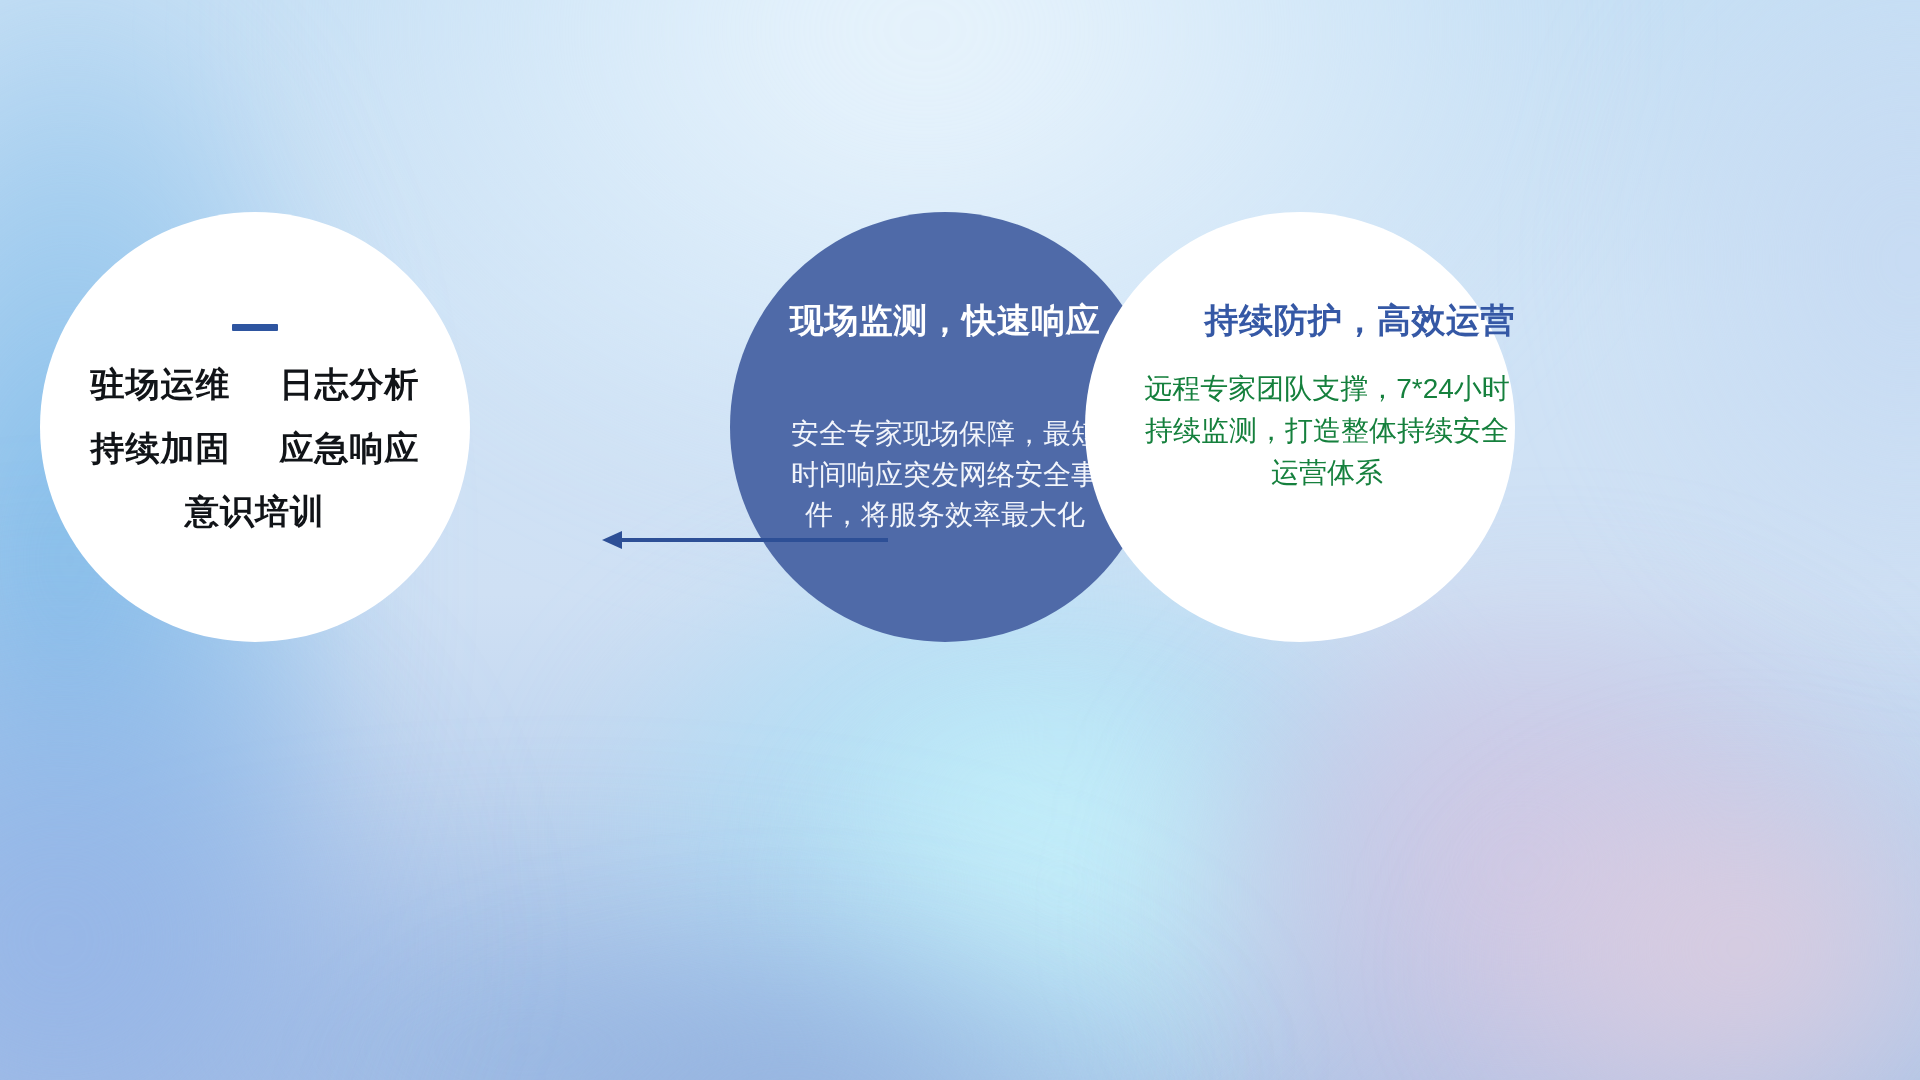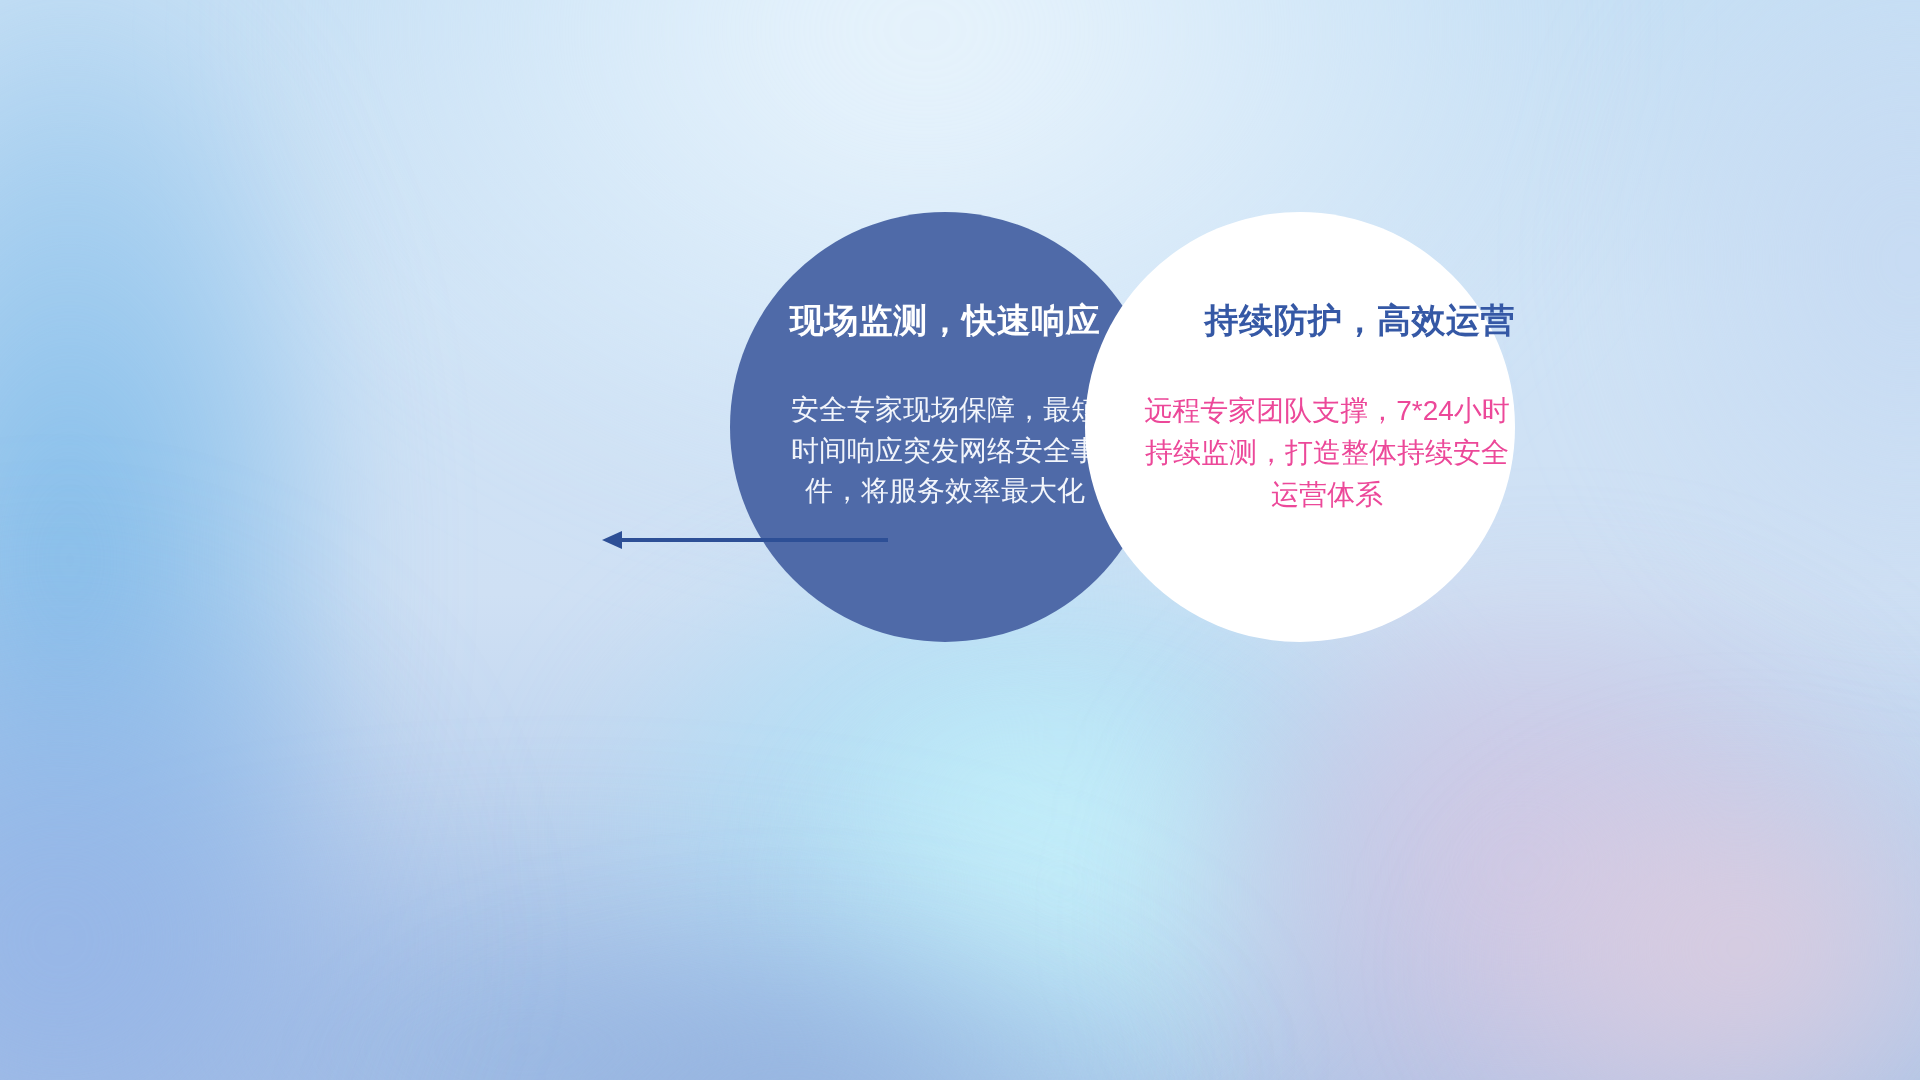--- a/index.html
+++ b/index.html
@@ -119,23 +119,23 @@
     font-weight:400;
   }
 
   
   .right-head {
     margin-top:86px;
     font-size:34px; font-weight:bold; color:#3558a5;
     white-space:nowrap; letter-spacing:0.5px;
   }
   .right-body {
-    margin-top:46px;
+    margin-top:24px;
     width:376px; text-align:center;
-    font-size:28px; line-height:1.5; color:#ec4899;
+    font-size:28px; line-height:1.5; color:#15803d;
     font-weight:400;
   }
 
   
   .arrow-wrap {
     position:absolute; left:600px; top:520px; width:290px; height:40px; z-index:6;
   }
 </style>
 </head>
 <body>
@@ -147,22 +147,41 @@
   <div class="glow g-left-edge"></div>
   <div class="glow g-rightblue"></div>
   <div class="glow g-cyan"></div>
   <div class="glow g-cyan2"></div>
   <div class="glow g-lav"></div>
   <div class="glow g-lav2"></div>
   <div class="glow g-botblue"></div>
   <div class="glow g-botdark"></div>
   <div class="glow g-left-corner"></div>
 
+  <div class="circle circle-left">
+    <div class="dash" style="background: rgb(46, 85, 160);"></div>
 
-  <div class="circle circle-mid" style="background: rgb(79, 106, 168);">
+    <div class="left-line">
+      <span>驻场运维</span>
+      <span class="gap"></span>
+      <span>日志分析</span>
+    </div>
+
+    <div class="left-line">
+      <span>持续加固</span>
+      <span class="gap"></span>
+      <span>应急响应</span>
+    </div>
+
+    <div class="left-line">
+      <span>意识培训</span>
+    </div>
+  </div>
+
+  <div class="circle circle-mid" style="background: rgb(79, 106, 168); gap: 24px;">
     <div class="mid-head">现场监测，快速响应</div>
     <div class="mid-body">安全专家现场保障，最短时间响应突发网络安全事件，将服务效率最大化</div>
   </div>
 
   <div class="circle circle-right">
     <div class="right-head" style="color: rgb(53, 88, 165);">持续防护，高效运营</div>
     <div class="right-body">远程专家团队支撑，7*24小时持续监测，打造整体持续安全运营体系</div>
   </div>
 
   <div class="arrow-wrap">

